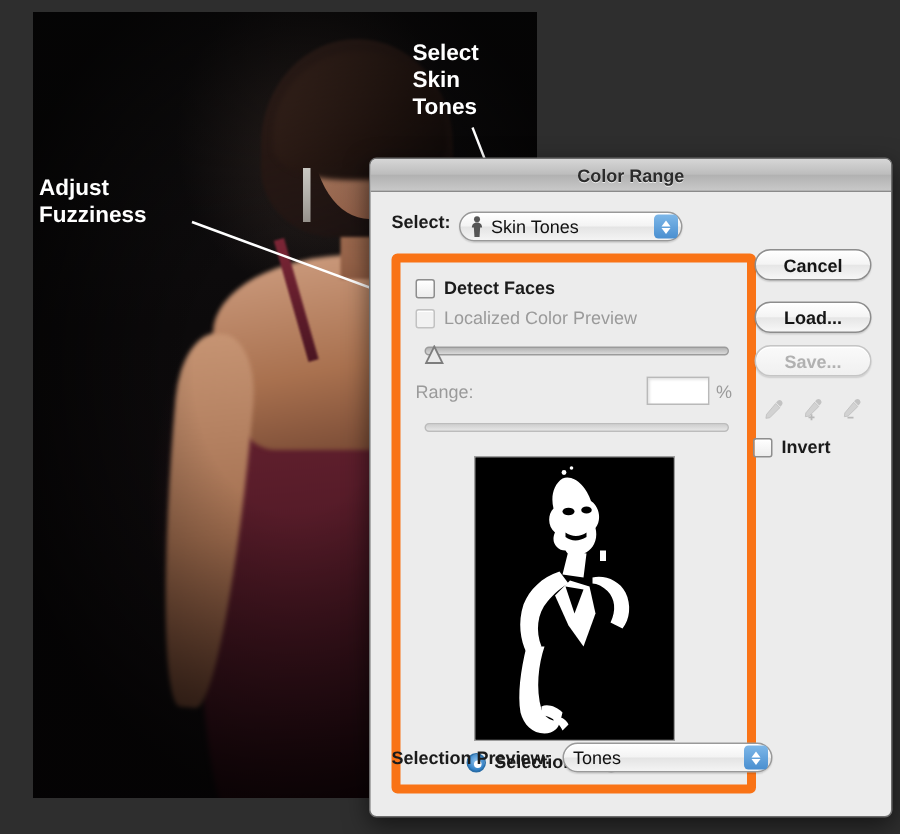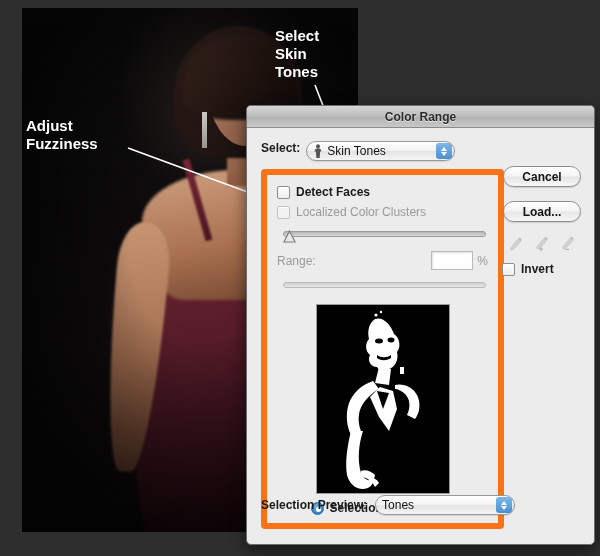--- a/index.html
+++ b/index.html
@@ -299,21 +299,21 @@
 
       <div class="groupbox">
 
         <div class="chk-row">
           <span class="cbox"></span>
           <span class="lbl">Detect Faces</span>
         </div>
 
         <div class="chk-row">
           <span class="cbox dis"></span>
-          <span class="lbl dis">Localized Color Clusters</span>
+          <span class="lbl dis">Localized Color Preview</span>
         </div>
 
 
         <div class="slider">
           <div class="track"></div>
           <svg class="thumb" viewBox="0 0 13 13">
             <polygon points="6.5,1 12,12 1,12" fill="#e9e9e9" stroke="#7d7d7d" stroke-width="1.2"></polygon>
           </svg>
         </div>
 
@@ -370,20 +370,21 @@
             <span>Image</span>
           </span>
         </div>
 
       </div>
 
       <div class="btncol">
         <div class="btn">Cancel</div>
         <div class="gap"></div>
         <div class="btn">Load...</div>
+        <div class="btn dis">Save...</div>
 
         <div class="droppers">
           <svg width="16" height="16" viewBox="0 0 16 16">
             <path d="M10.5 2.2 a2 2 0 0 1 2.8 2.8 l-1.1 1.1 l-2.8-2.8 Z" fill="#c3c3c3"></path>
             <path d="M9.1 4 l2.8 2.8 L5.2 13.5 L2.6 13.9 L3 11.3 Z" fill="#d2d2d2" stroke="#bbb" stroke-width=".5"></path>
           </svg>
           <svg width="16" height="16" viewBox="0 0 16 16">
             <path d="M10.5 1.4 a2 2 0 0 1 2.8 2.8 l-1.1 1.1 l-2.8-2.8 Z" fill="#c3c3c3"></path>
             <path d="M9.1 3.2 l2.8 2.8 L5.4 12.4 L2.9 12.8 L3.2 10.3 Z" fill="#d2d2d2" stroke="#bbb" stroke-width=".5"></path>
             <path d="M5 13.2 h4 M7 11.2 v4" stroke="#b8b8b8" stroke-width="1.2"></path>

